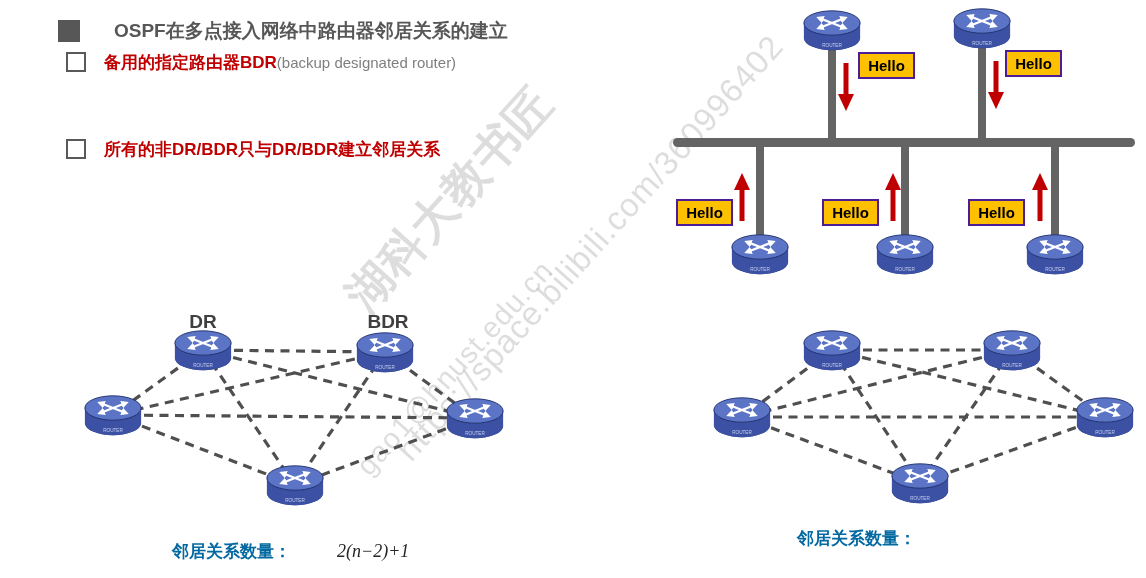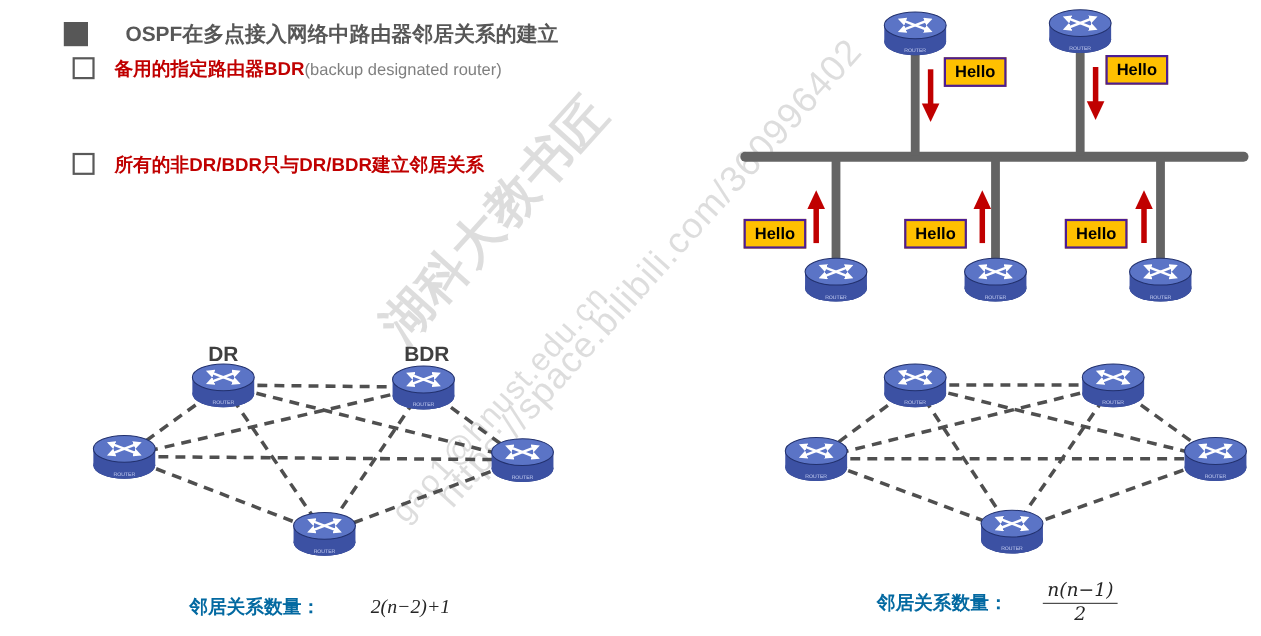--- a/index.html
+++ b/index.html
@@ -177,19 +177,15 @@
         <use href="#router" x="202" y="162" width="60" height="47"></use>
       </g>
   </svg>
 
   <div class="caption" style="left:172px;top:540px">
     <span class="cap-label">邻居关系数量：</span>
     <span class="formula inline">2(n−2)+1</span>
   </div>
   <div class="caption" style="left:797px;top:527px">
     <span class="cap-label">邻居关系数量：</span>
-    <span class="frac">
-      <span class="num">n(n−1)</span>
-      <span class="den">2</span>
-    </span>
   </div>
 
 </div>
 
 </body></html>

